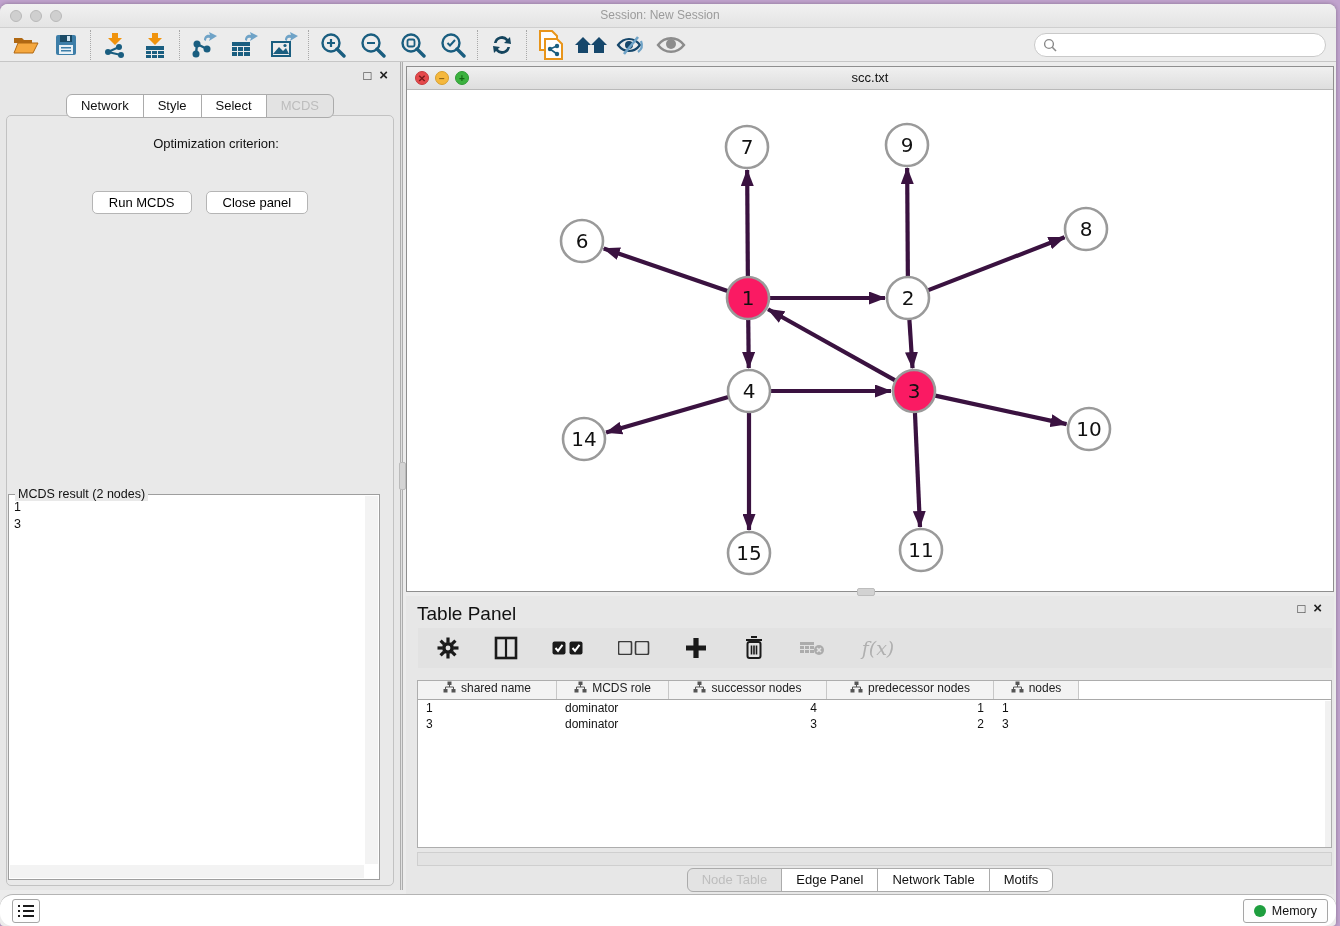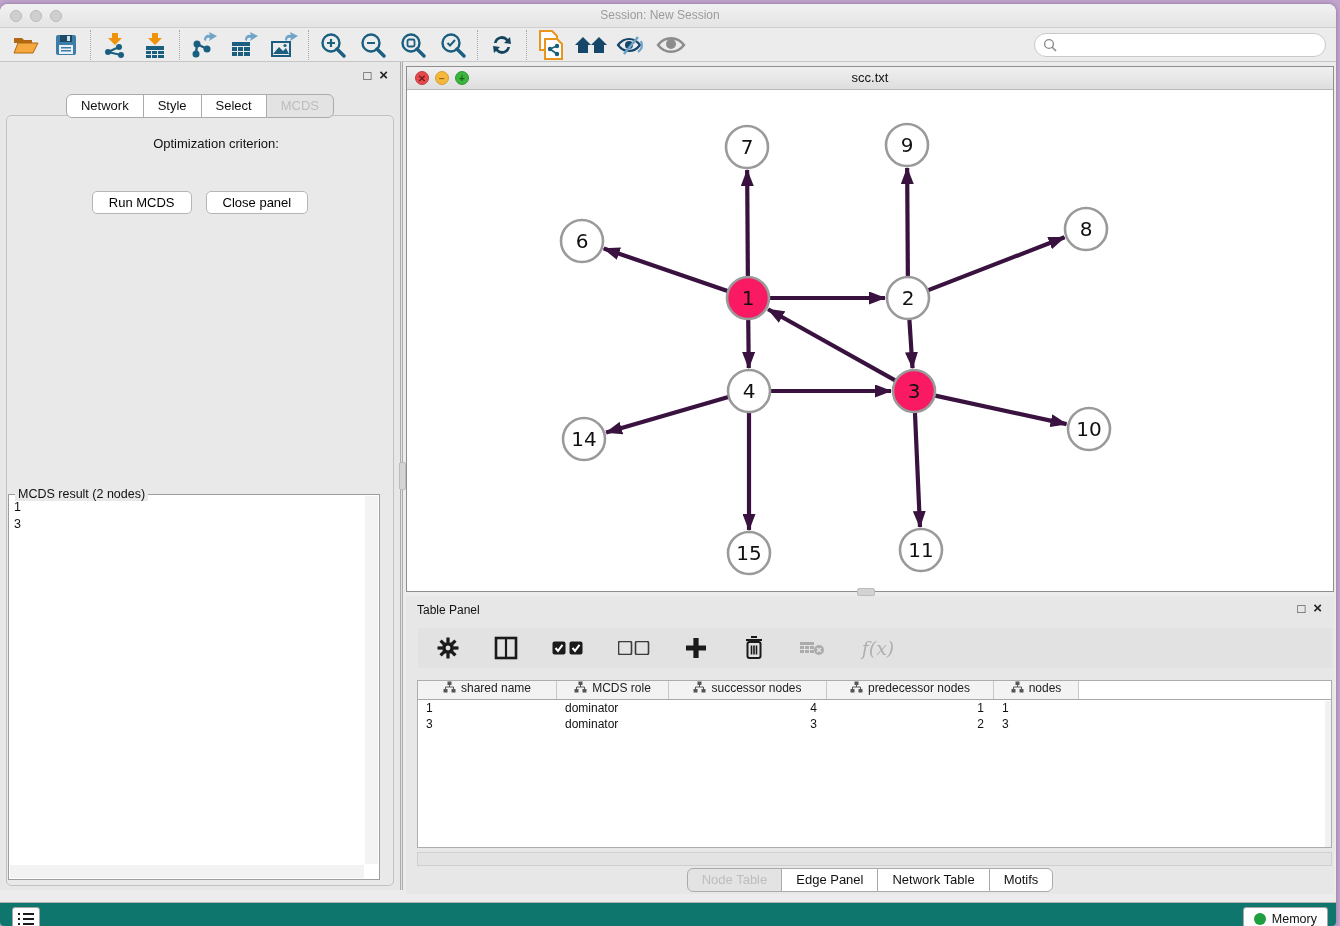--- a/index.html
+++ b/index.html
@@ -81,21 +81,21 @@
   .light.red { background:#E5494B; border:1px solid #C63B3E; }
   .light.yellow { background:#F5B83D; border:1px solid #D69F2F; color:rgba(90,60,0,.7); }
   .light.green { background:#3CB23F; border:1px solid #2F9A35; color:rgba(0,70,0,.7); }
   .net-title { position:absolute; left:0; right:0; top:3px; text-align:center; font-size:13px; color:#111; }
   .net-canvas { position:absolute; top:23px; left:0; right:0; bottom:0; background:#fff; }
   .net-handle { position:absolute; bottom:-5px; left:450px; width:18px; height:8px;
                 background:#D2D2D2; border:1px solid #BDBDBD; border-radius:2px; }
 
   
   .table-panel { position:absolute; top:592px; left:406px; width:928px; height:298px; background:#E7E7E7; }
-  .tp-head { position:absolute; top:7px; left:11px; font-size:12px; }
+  .tp-head { position:absolute; top:7px; left:11px; font-size:19px; }
   .tp-btns { position:absolute; top:5px; right:10px; display:flex; gap:8px; }
   .tp-toolbar { position:absolute; top:32px; left:12px; right:2px; height:40px; background:#E2E2E2;
                 display:flex; align-items:center; gap:30px; padding-left:16px; }
   .tp-tool { width:28px; height:28px; display:flex; align-items:center; justify-content:center; }
   .fx { font-family:"DejaVu Serif", serif; font-style:italic; font-size:19px; color:#AFAFAF; }
 
   .grid-table { position:absolute; top:84px; left:11px; right:2px; height:168px; background:#fff;
                 border:1px solid #ADADAD; font-size:12px; overflow:hidden; }
   .gt-header { display:flex; background:#F3F3F3; border-bottom:1px solid #A9A9A9; height:19px; }
   .gt-hcell { display:flex; align-items:flex-start; justify-content:center; gap:5px;
@@ -103,22 +103,22 @@
   .gt-hcell:last-child { border-right:none; }
   .gt-row { display:flex; height:16px; align-items:center; }
   .gt-cell { padding:0 8px; overflow:hidden; white-space:nowrap; }
   .gt-cell.num { text-align:right; padding-right:10px; }
   .gt-vtrack { position:absolute; top:20px; right:0; width:6px; bottom:0; background:#F1F1F1; }
   .tp-htrack { position:absolute; left:11px; right:2px; top:256px; height:14px; background:#E3E3E3;
                border:1px solid #CFCFCF; }
   .tp-tabs { position:absolute; top:272px; left:0; right:0; display:flex; justify-content:center; }
 
   
-  .status-bar { position:absolute; left:0; right:0; bottom:0; height:24px; background:#0f766e;
-                border-top:1px solid #B4B4B4; }
+  .status-bar { position:absolute; left:0; right:0; bottom:0; height:32px; background:#ffffff;
+                border-top:1px solid #B4B4B4;border-radius:13px; }
   .sb-left { position:absolute; left:12px; top:4px; width:28px; height:24px; background:#FDFDFD;
              border:1px solid #A6A6A6; border-radius:3px; display:flex; align-items:center; justify-content:center; }
   .sb-mem { position:absolute; right:8px; top:4px; height:24px; background:#FDFDFD;
             border:1px solid #A6A6A6; border-radius:3px; display:flex; align-items:center;
             gap:6px; padding:0 10px; font-size:12.5px; }
   .mem-dot { width:12px; height:12px; border-radius:50%; background:#1E9E3E; }
 
   svg text { font-family:"DejaVu Sans","Liberation Sans",sans-serif; }
 </style>
 </head>

